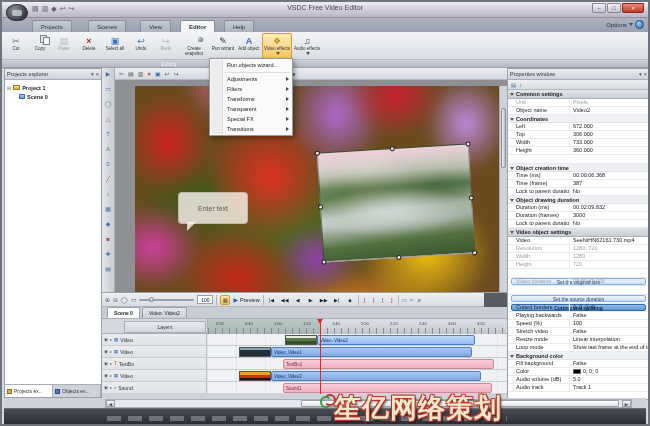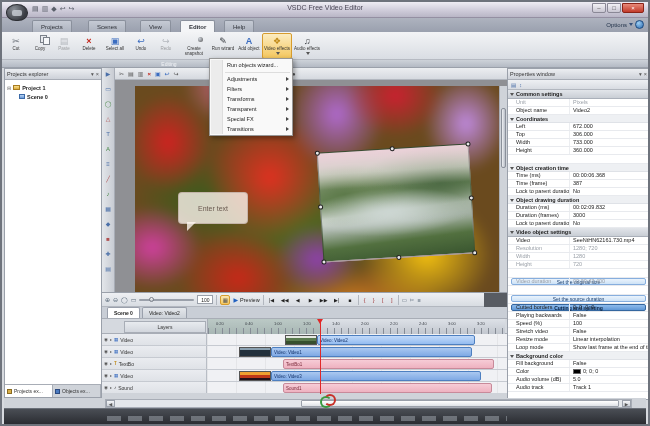--- a/index.html
+++ b/index.html
@@ -657,14 +657,15 @@
     <div class="th2"></div>
     <div class="ar r">▶</div>
   </div>
   <div class="statusbar">
     <div class="stxt"></div>
   </div>
   <div class="wmlogo">
       <i></i>
       <i></i>
     </div>
+  <div class="wm">笙亿网络策划</div>
 
 </div>
 
 </body></html>

